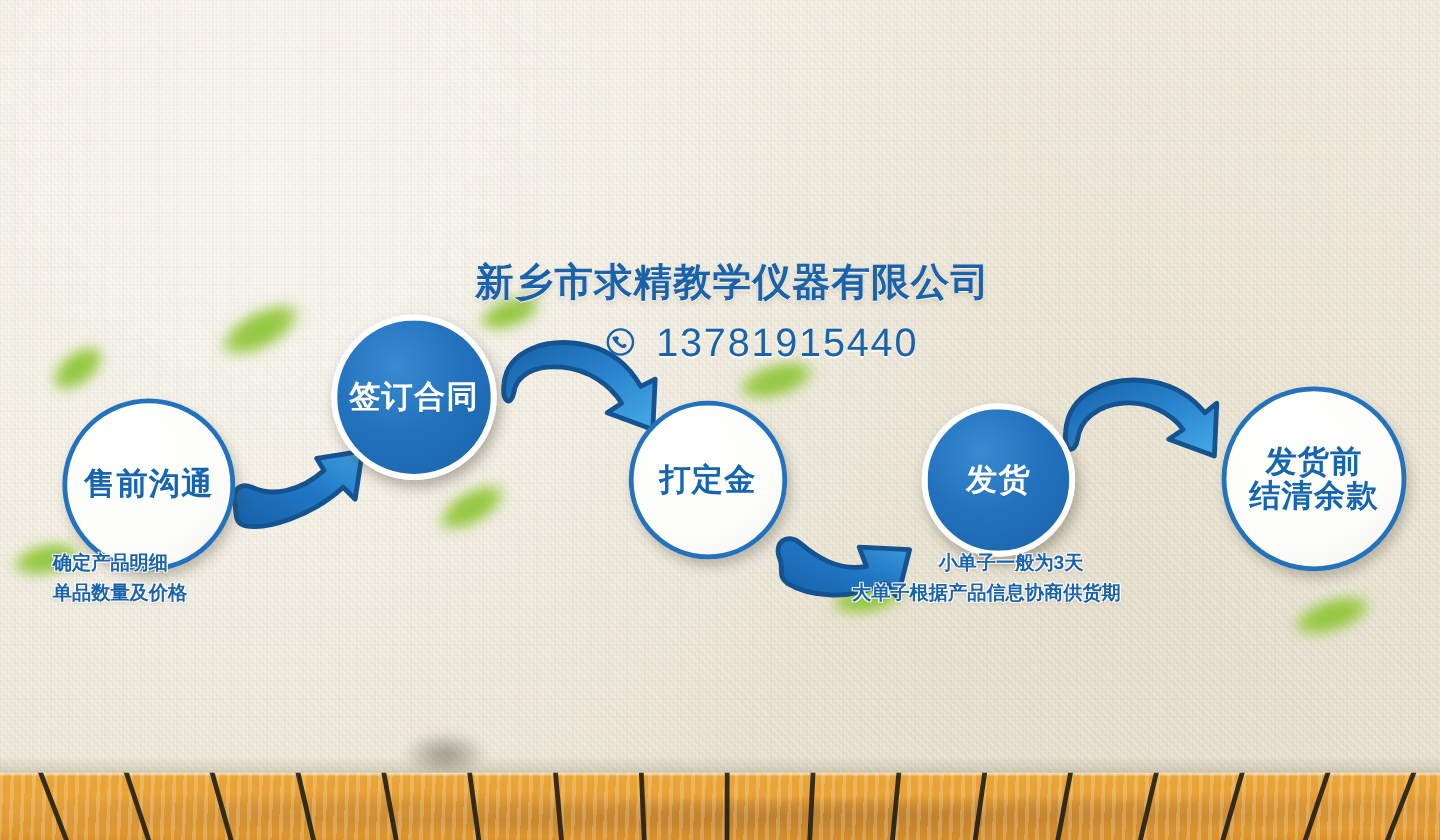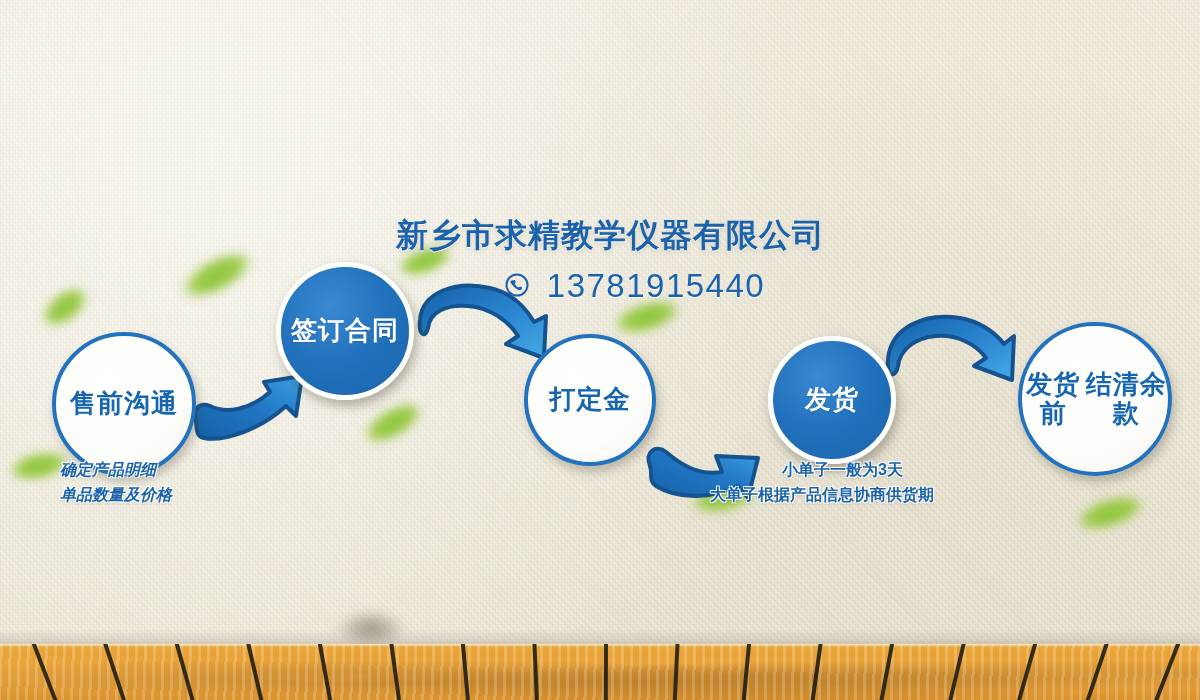--- a/index.html
+++ b/index.html
@@ -208,42 +208,42 @@
           <path d="M9.4,8.3 c1.1,-0.6 1.9,0.3 2.3,1.2 c0.4,0.9 -0.5,1.3 -0.8,1.8 c-0.3,0.5 0.6,1.8 1.4,2.6 c0.8,0.8 2.1,1.7 2.6,1.4 c0.5,-0.3 0.9,-1.2 1.8,-0.8 c0.9,0.4 1.8,1.2 1.2,2.3 c-0.6,1.1 -2.2,1.7 -3.9,0.9 c-1.7,-0.8 -3.3,-2.1 -4.4,-3.2 c-1.1,-1.1 -2.4,-2.7 -3.2,-4.4 C5.6,8.4 8.3,8.9 9.4,8.3 Z" fill="#1a62ab"></path>
         </svg>
       </span>
       <span id="phone-number">13781915440</span>
     </div>
   </div>
 
   <div class="node light" style="left:52px; top:332px; width:144px; height:144px;">
     <span class="label">售前沟通</span>
   </div>
-  <div class="caption" style="left:60px; top:458px;font-style:italic;">
+  <div class="caption" style="left:44px; top:458px;">
     <div>确定产品明细</div>
     <div>单品数量及价格</div>
   </div>
 
   <div class="node dark" style="left:276px; top:262px; width:138px; height:138px;text-align:right;">
     <span class="label">签订合同</span>
   </div>
 
   <div class="node light" style="left:524px; top:334px; width:132px; height:132px;">
     <span class="label">打定金</span>
   </div>
 
   <div class="node dark" style="left:768px; top:336px; width:128px; height:128px;">
     <span class="label">发货</span>
   </div>
   <div class="caption" style="left:710px; top:458px;">
     <div style="padding-left:72px;">小单子一般为3天</div>
     <div>大单子根据产品信息协商供货期</div>
   </div>
 
-  <div class="node light" style="left:1018px; top:322px; width:154px; height:154px; flex-direction:row;">
+  <div class="node light" style="left:1018px; top:322px; width:154px; height:154px; flex-direction:column;">
     <span class="label">发货前</span>
     <span class="label">结清余款</span>
   </div>
 
   <div id="floor-shadow"></div>
   <div id="wall-blob"></div>
   <div id="floor">
     <div class="grain"></div>
     <div class="topline"></div>
   <div class="plank" style="left: 28px; transform: rotate(-20.9733deg);"></div>

